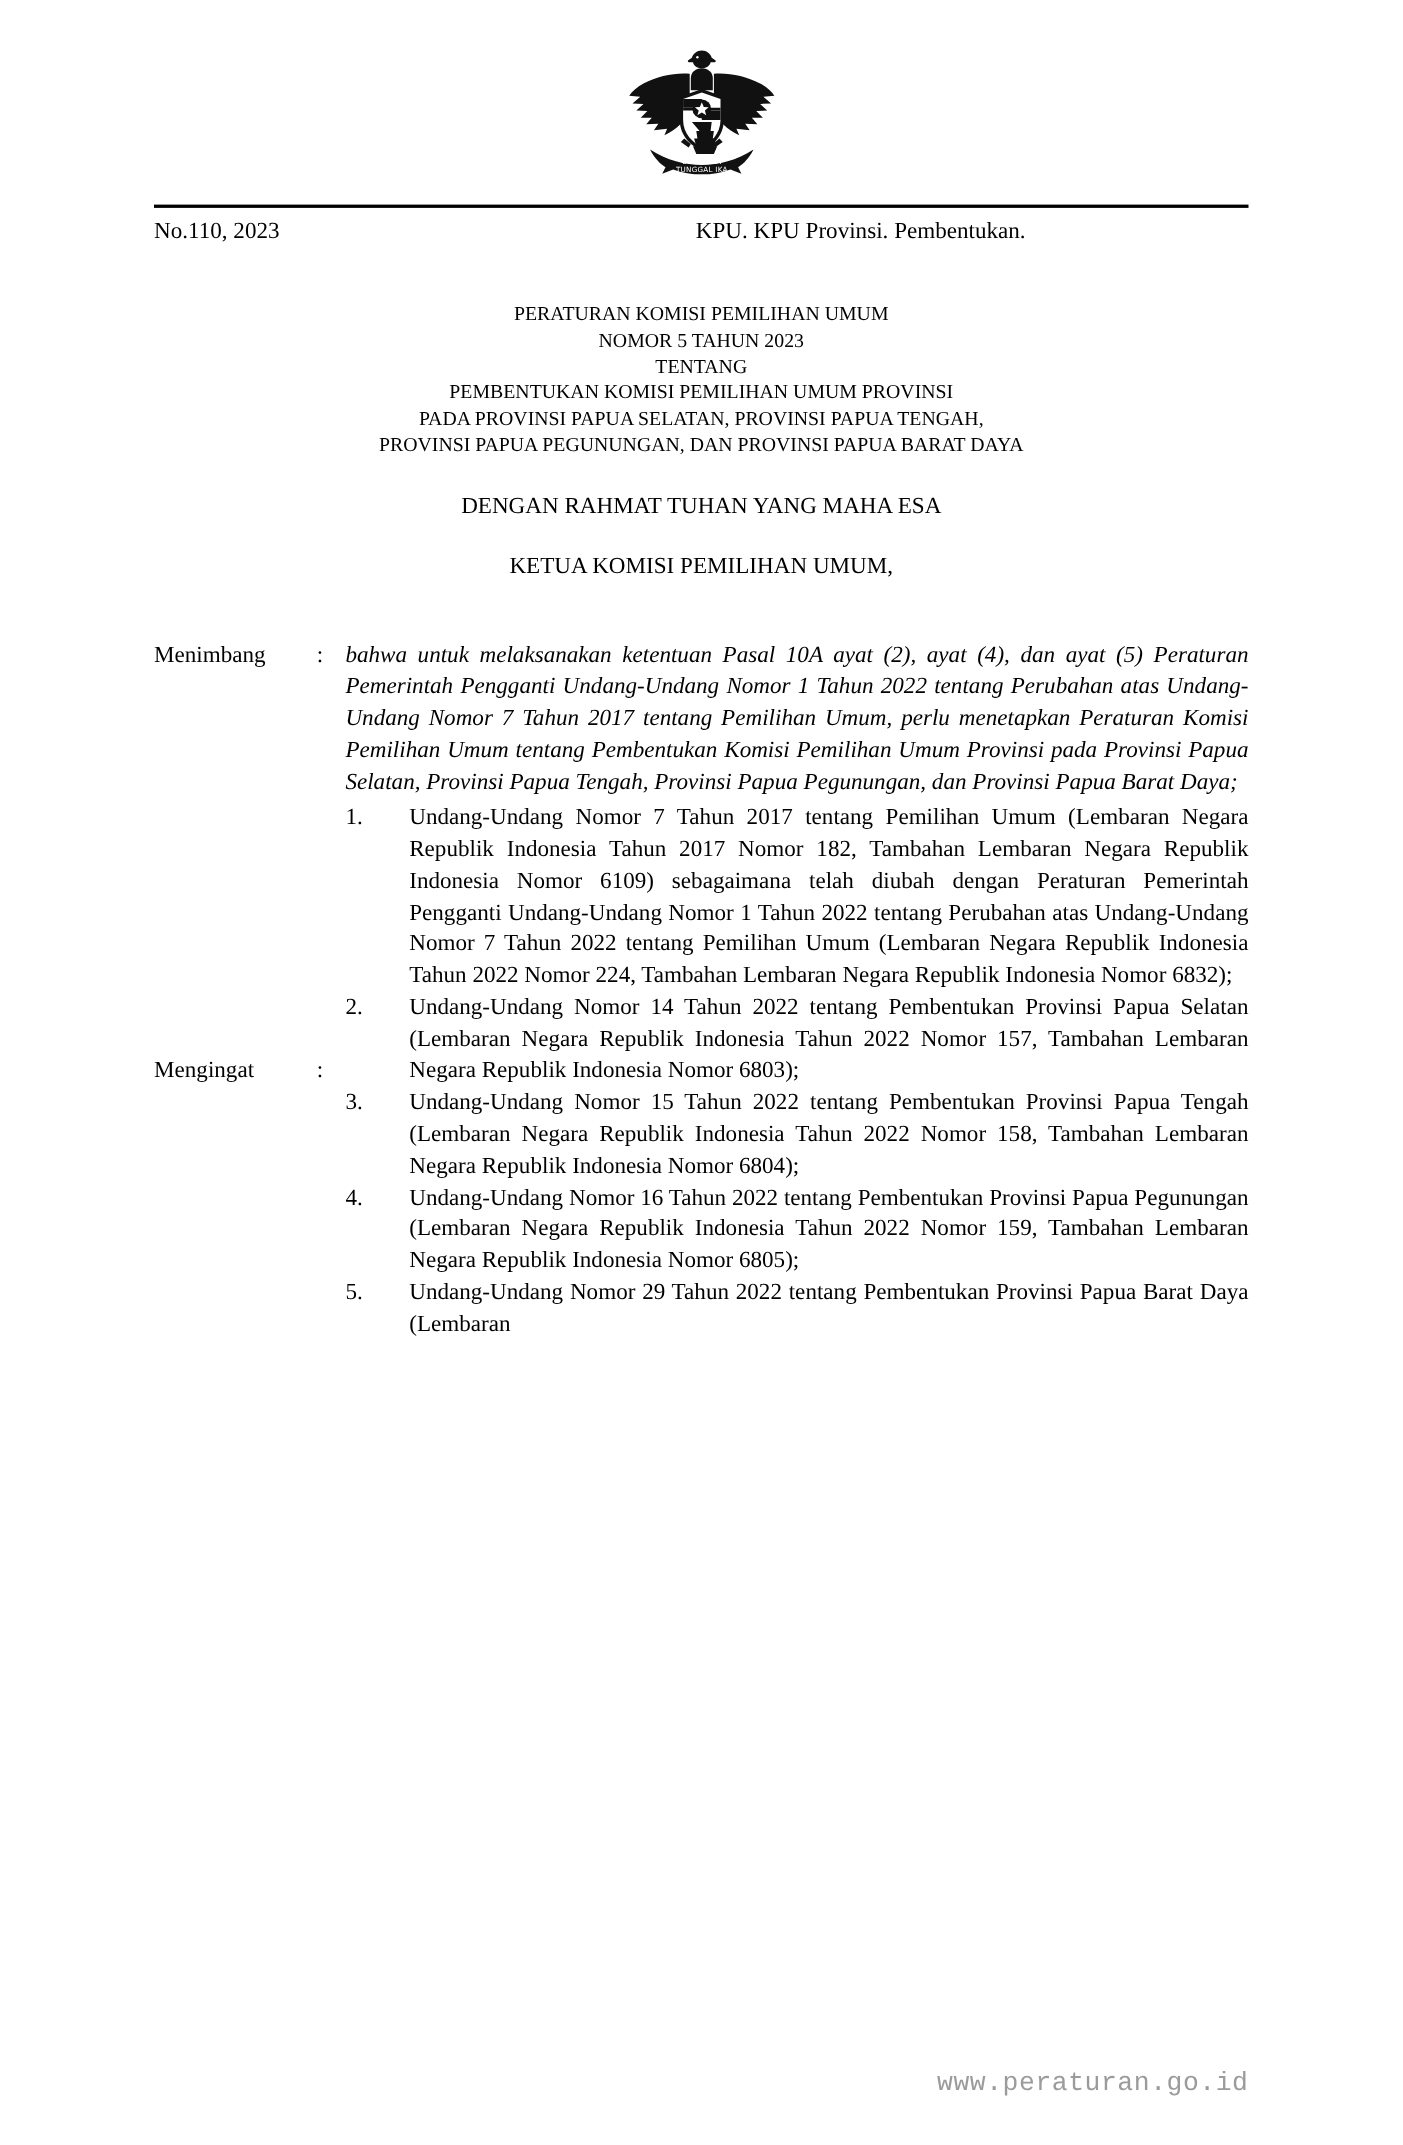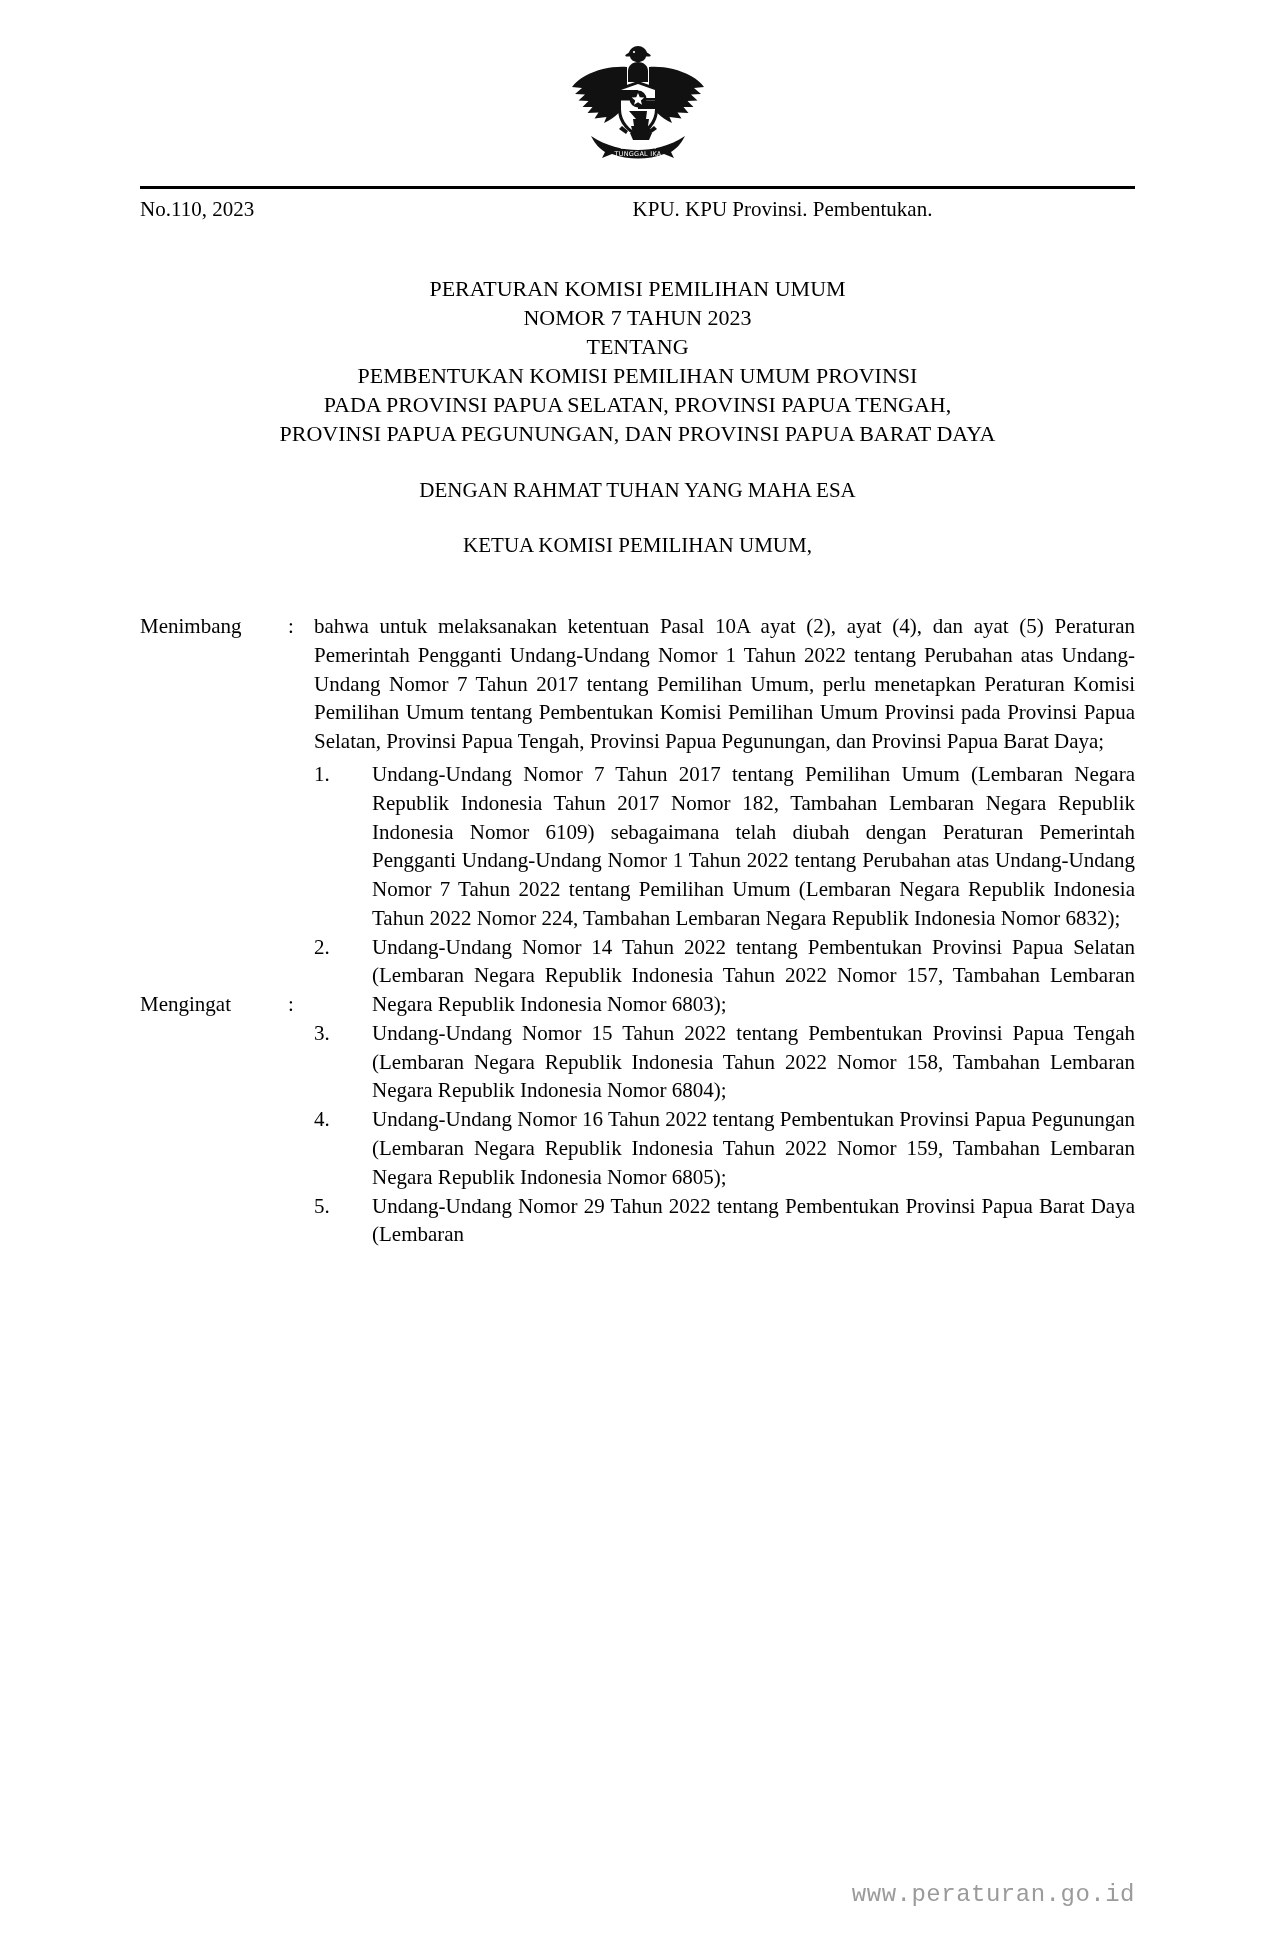--- a/index.html
+++ b/index.html
@@ -68,21 +68,21 @@
     flex: 0 0 290px;
   }
   .numline .subject {
     flex: 1 1 auto;
     text-align: center;
   }
 
   
   .title-block {
     text-align: center;
-    font-size: 22px;
+    font-size: 18px;
     line-height: 1.32;
     margin-top: 52px;
   }
   .title-block div {
     white-space: nowrap;
   }
   .spaced-line {
     text-align: center;
     font-size: 21px;
     margin-top: 30px;
@@ -113,20 +113,21 @@
     flex: 0 0 26px;
     width: 26px;
   }
   .row .content {
     flex: 1 1 auto;
     text-align: justify;
     text-justify: inter-word;
   }
   .row .content p {
     margin: 0;
+    font-style: italic;
   }
 
   
   .numlist {
     display: block;
   }
   .numitem {
     display: flex;
     align-items: flex-start;
   }
@@ -198,21 +199,21 @@
   </div>
   <hr class="rule">
 
   <div class="numline">
     <div class="no">No.110, 2023</div>
     <div class="subject">KPU. KPU Provinsi. Pembentukan.</div>
   </div>
 
   <div class="title-block">
     <div>PERATURAN KOMISI PEMILIHAN UMUM</div>
-    <div>NOMOR 7 TAHUN 2023</div>
+    <div>NOMOR 5 TAHUN 2023</div>
     <div>TENTANG</div>
     <div>PEMBENTUKAN KOMISI PEMILIHAN UMUM PROVINSI</div>
     <div>PADA PROVINSI PAPUA SELATAN, PROVINSI PAPUA TENGAH,</div>
     <div>PROVINSI PAPUA PEGUNUNGAN, DAN PROVINSI PAPUA BARAT DAYA</div>
   </div>
 
   <div class="spaced-line">DENGAN RAHMAT TUHAN YANG MAHA ESA</div>
   <div class="spaced-line second">KETUA KOMISI PEMILIHAN UMUM,</div>
 
   <div class="clauses">

